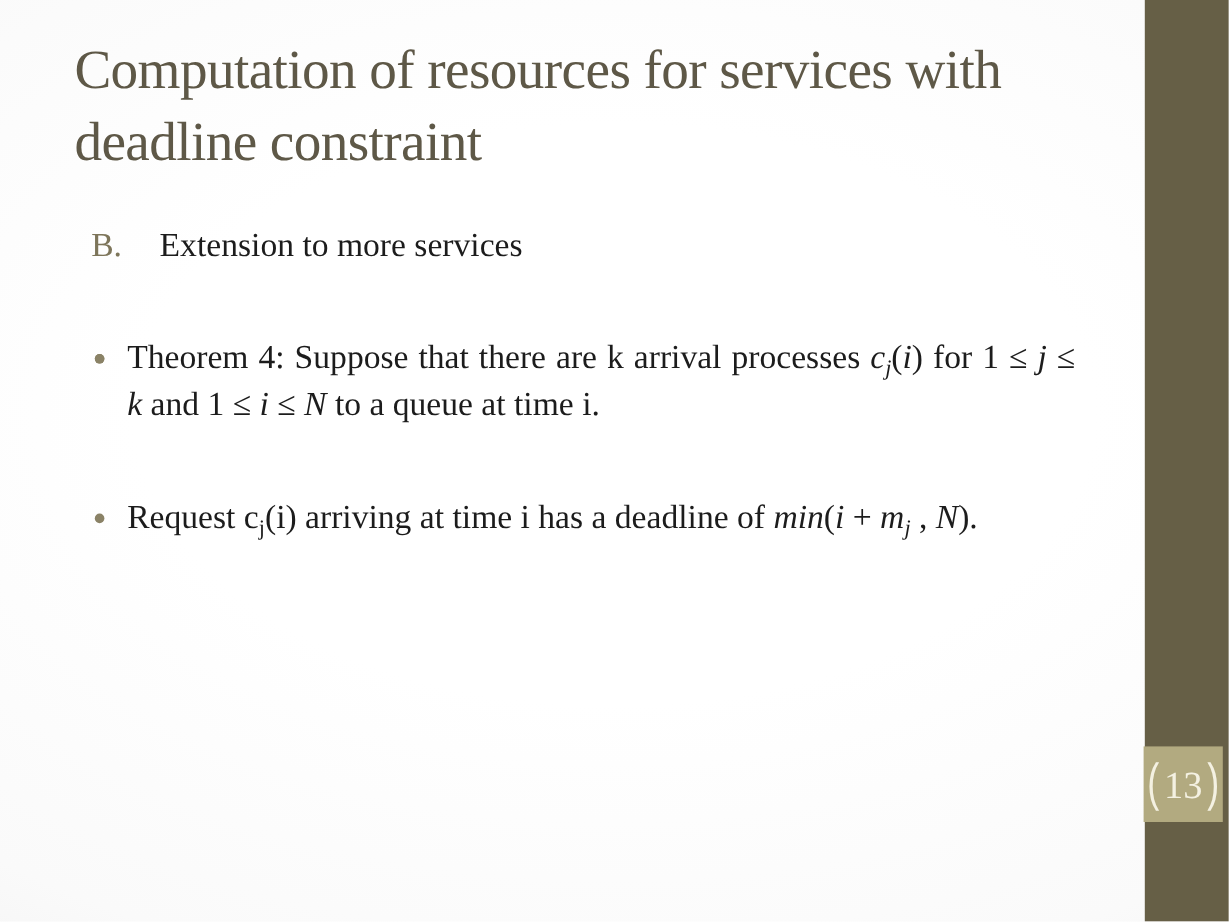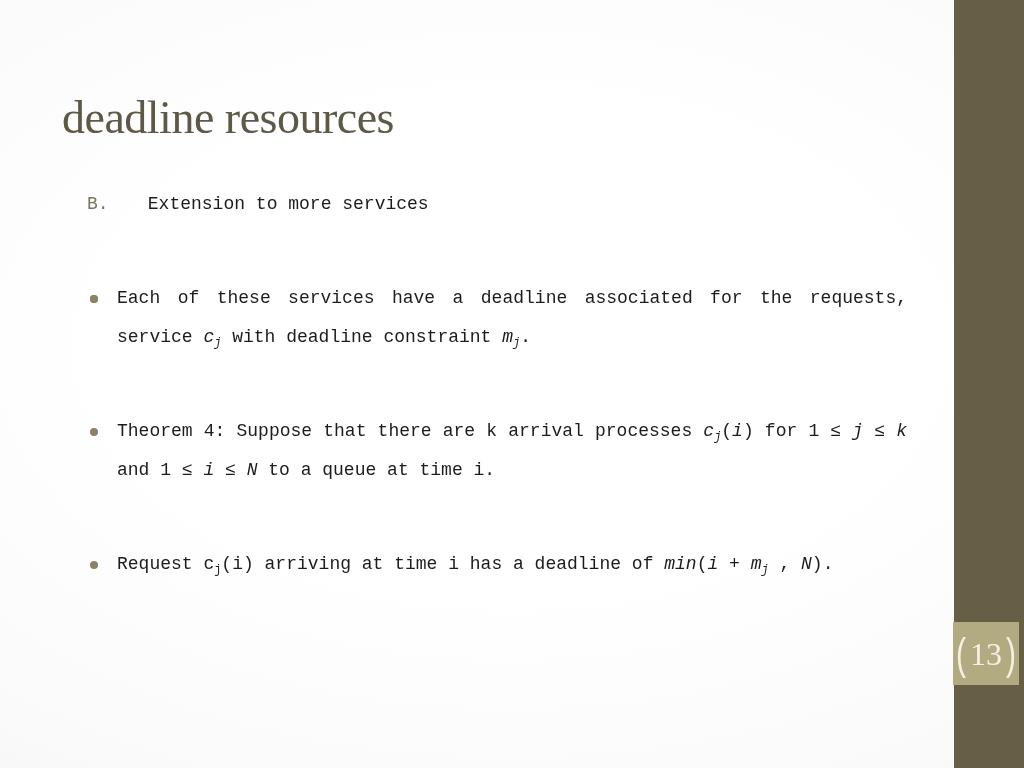--- a/index.html
+++ b/index.html
@@ -33,23 +33,23 @@
     font-family: "Liberation Serif", serif;
     font-size: 32px; line-height: 1;
   }
   .title {
     position: absolute; left: 62px; top: 28px; width: 860px; margin: 0;
     color: var(--title_text, #5e5847);
     font-size: 46px; line-height: 60px; font-weight: 400;
     letter-spacing: -0.5px;
   }
   .content {
-    position: absolute; left: 87px; top: 185px; width: 820px;
+    position: absolute; left: 76px; top: 185px; width: 820px;
     color: var(--body_text, #1c1c1c);
-    font-size: 18px; line-height: 39px; font-family: Liberation Mono, monospace;
+    font-size: 28px; line-height: 39px;
   }
   .heading-line { margin: 0; }
   .marker {
     display: inline-block; min-width: 50px;
     color: var(--heading_marker, #7d755a);
   }
   .bullet {
     position: relative; padding-left: 30px; margin: 0 0 55px 0;
     text-align: justify;
   }
@@ -68,30 +68,29 @@
 
   <div class="accent-strip"></div>
 
   <div class="page-badge">
     <span class="bracket">(</span>
     <span class="page-num">13</span>
     <span class="bracket">)</span>
   </div>
 
   <h1 class="title">
-    <br>
-    <span>deadline resources</span>
+    <span>Computation of resources for services with</span><br>
+    <span>deadline constraint</span>
   </h1>
 
   <div class="content">
     <p class="heading-line">
       <span class="marker">B.</span>
       <span class="heading-text">Extension to more services</span>
     </p>
     <div>
         <div class="bullet"><span class="dot"></span></div>
-        <div class="bullet"><span class="dot"></span><span class="bullet-text"><span>Each of these services have a deadline associated for the requests, service </span><span class="em">c</span><span class="em sub">j</span><span> with deadline constraint </span><span class="em">m</span><span class="em sub">j</span><span>.</span></span></div>
         <div class="bullet"><span class="dot"></span><span class="bullet-text"><span>Theorem 4: Suppose that there are k arrival processes </span><span class="em">c</span><span class="em sub">j</span><span>(</span><span class="em">i</span><span>) for 1 ≤ </span><span class="em">j</span><span> ≤ </span><span class="em">k</span><span> and 1 ≤ </span><span class="em">i</span><span> ≤ </span><span class="em">N</span><span> to a queue at time i.</span></span></div>
         <div class="bullet"><span class="dot"></span><span class="bullet-text"><span>Request c</span><span class="sub">j</span><span>(i) arriving at time i has a deadline of </span><span class="em">min</span><span>(</span><span class="em">i</span><span> + </span><span class="em">m</span><span class="em sub">j</span><span> , </span><span class="em">N</span><span>).</span></span></div>
       </div>
   </div>
 
 </div>
 
 </body></html>

